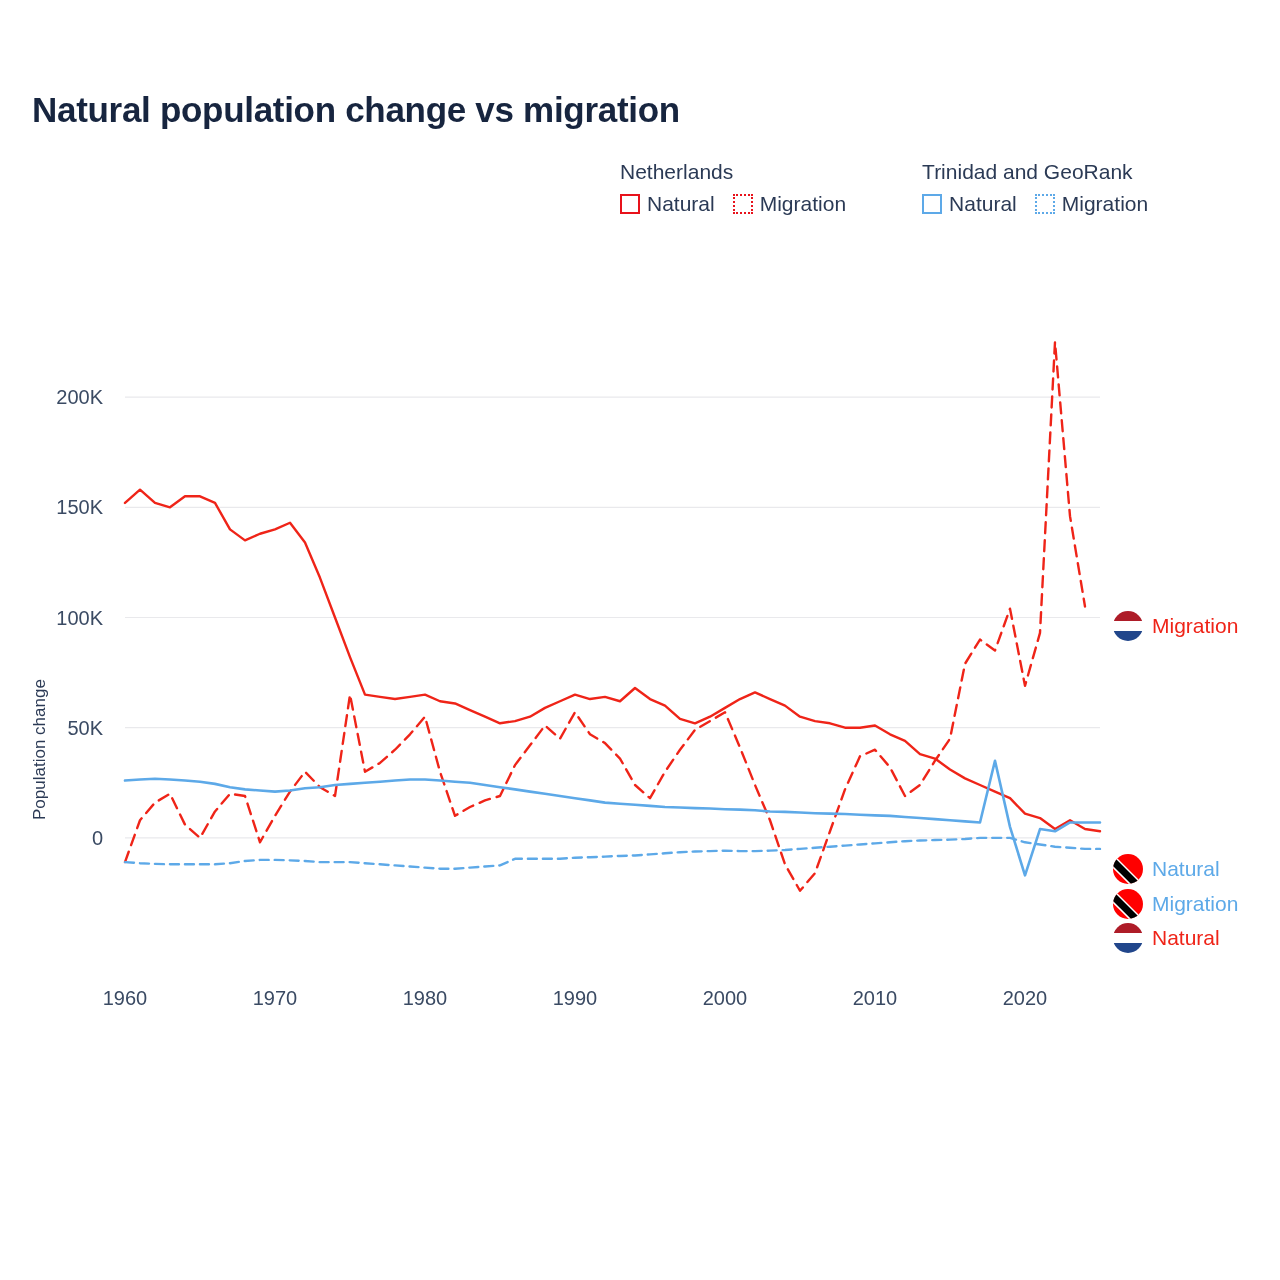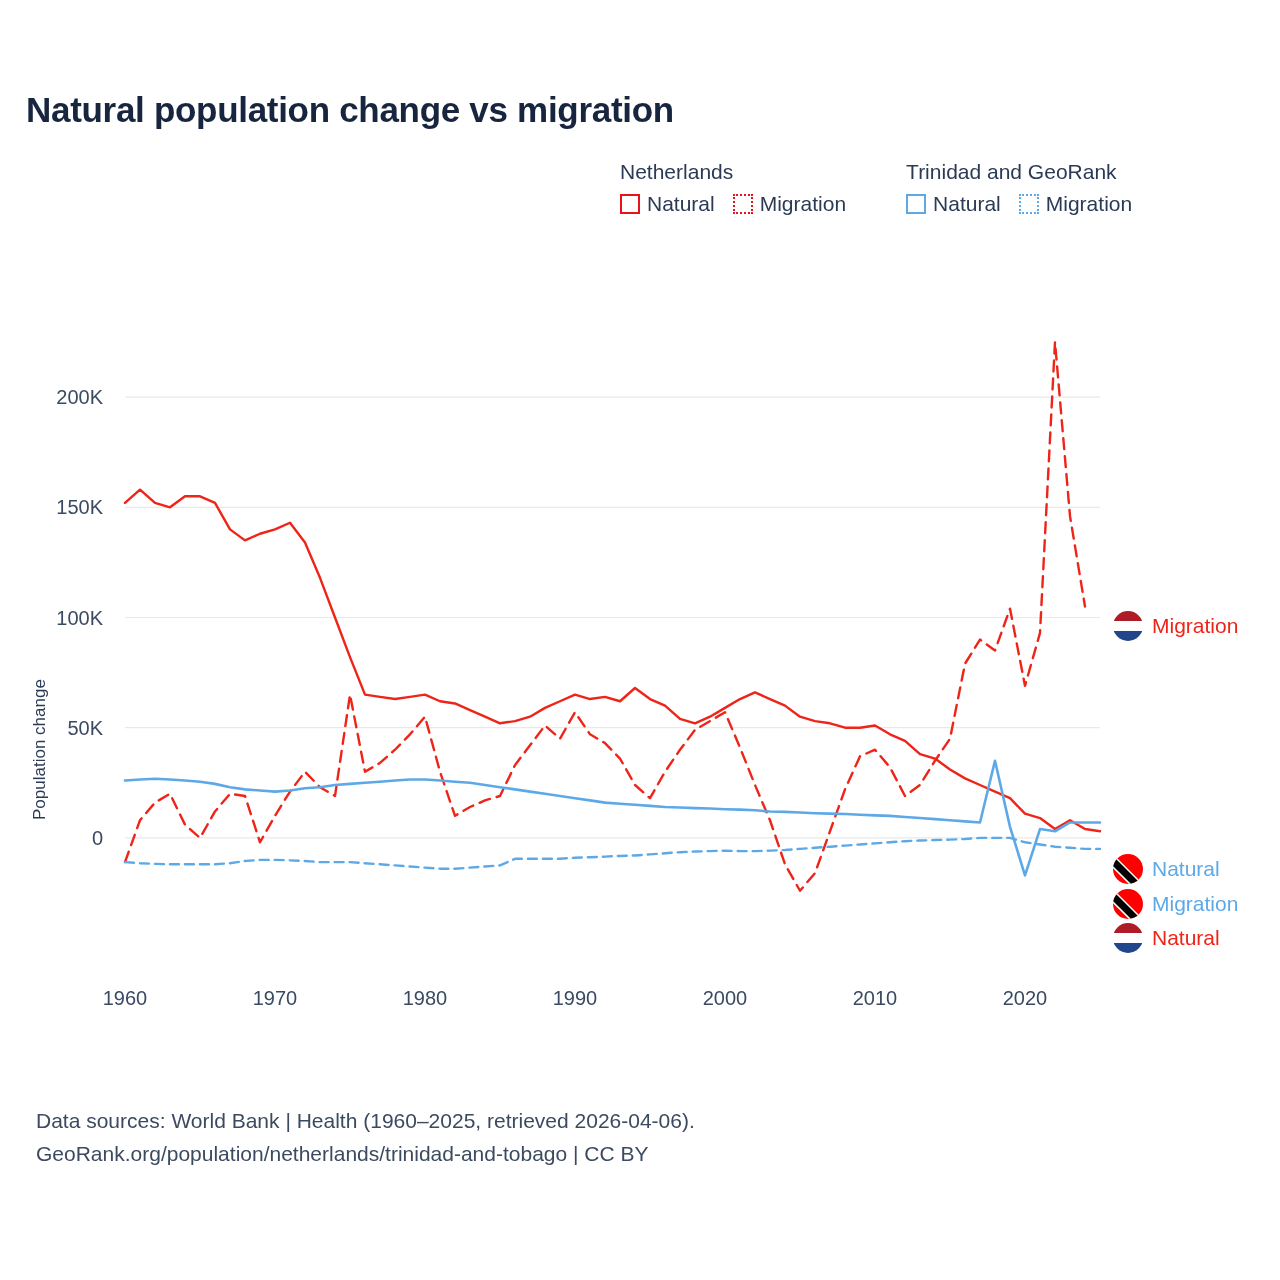--- a/index.html
+++ b/index.html
@@ -15,41 +15,41 @@
     position: relative;
     overflow: hidden;
   }
   .page {
     position: relative;
     width: 1280px;
     height: 1280px;
   }
   .title {
     position: absolute;
-    left: 26px;
+    left: 32px;
     top: 90px;
     font-size: 35px;
     font-weight: bold;
     color: #17253f;
     letter-spacing: -0.3px;
   }
 
   
   .legend {
     position: absolute;
     top: 160px;
     left: 620px;
     width: 640px;
     display: flex;
     flex-direction: column;
     gap: 2px;
   }
   .legend-groups {
     display: flex;
-    gap: 60px;
+    gap: 76px;
     font-size: 21px;
     color: #2b3a55;
   }
   .legend-group-title {
     text-align: left;
   }
   .legend-group {
     display: flex;
     flex-direction: column;
     align-items: flex-start;
@@ -265,18 +265,14 @@
 
   <div class="end-label" style="left:1113px; top:923px;">
     <span class="flag flag-nl">
         <div class="r1"></div>
         <div class="r2"></div>
         <div class="r3"></div>
       </span>
     <span class="lbl-red">Natural</span>
   </div>
 
-  <div class="footer">
-    <div>Data sources: World Bank | Health (1960–2025, retrieved 2026-04-06).</div>
-    <div>GeoRank.org/population/netherlands/trinidad-and-tobago | CC BY</div>
-  </div>
 
 </div>
 
 </body></html>

